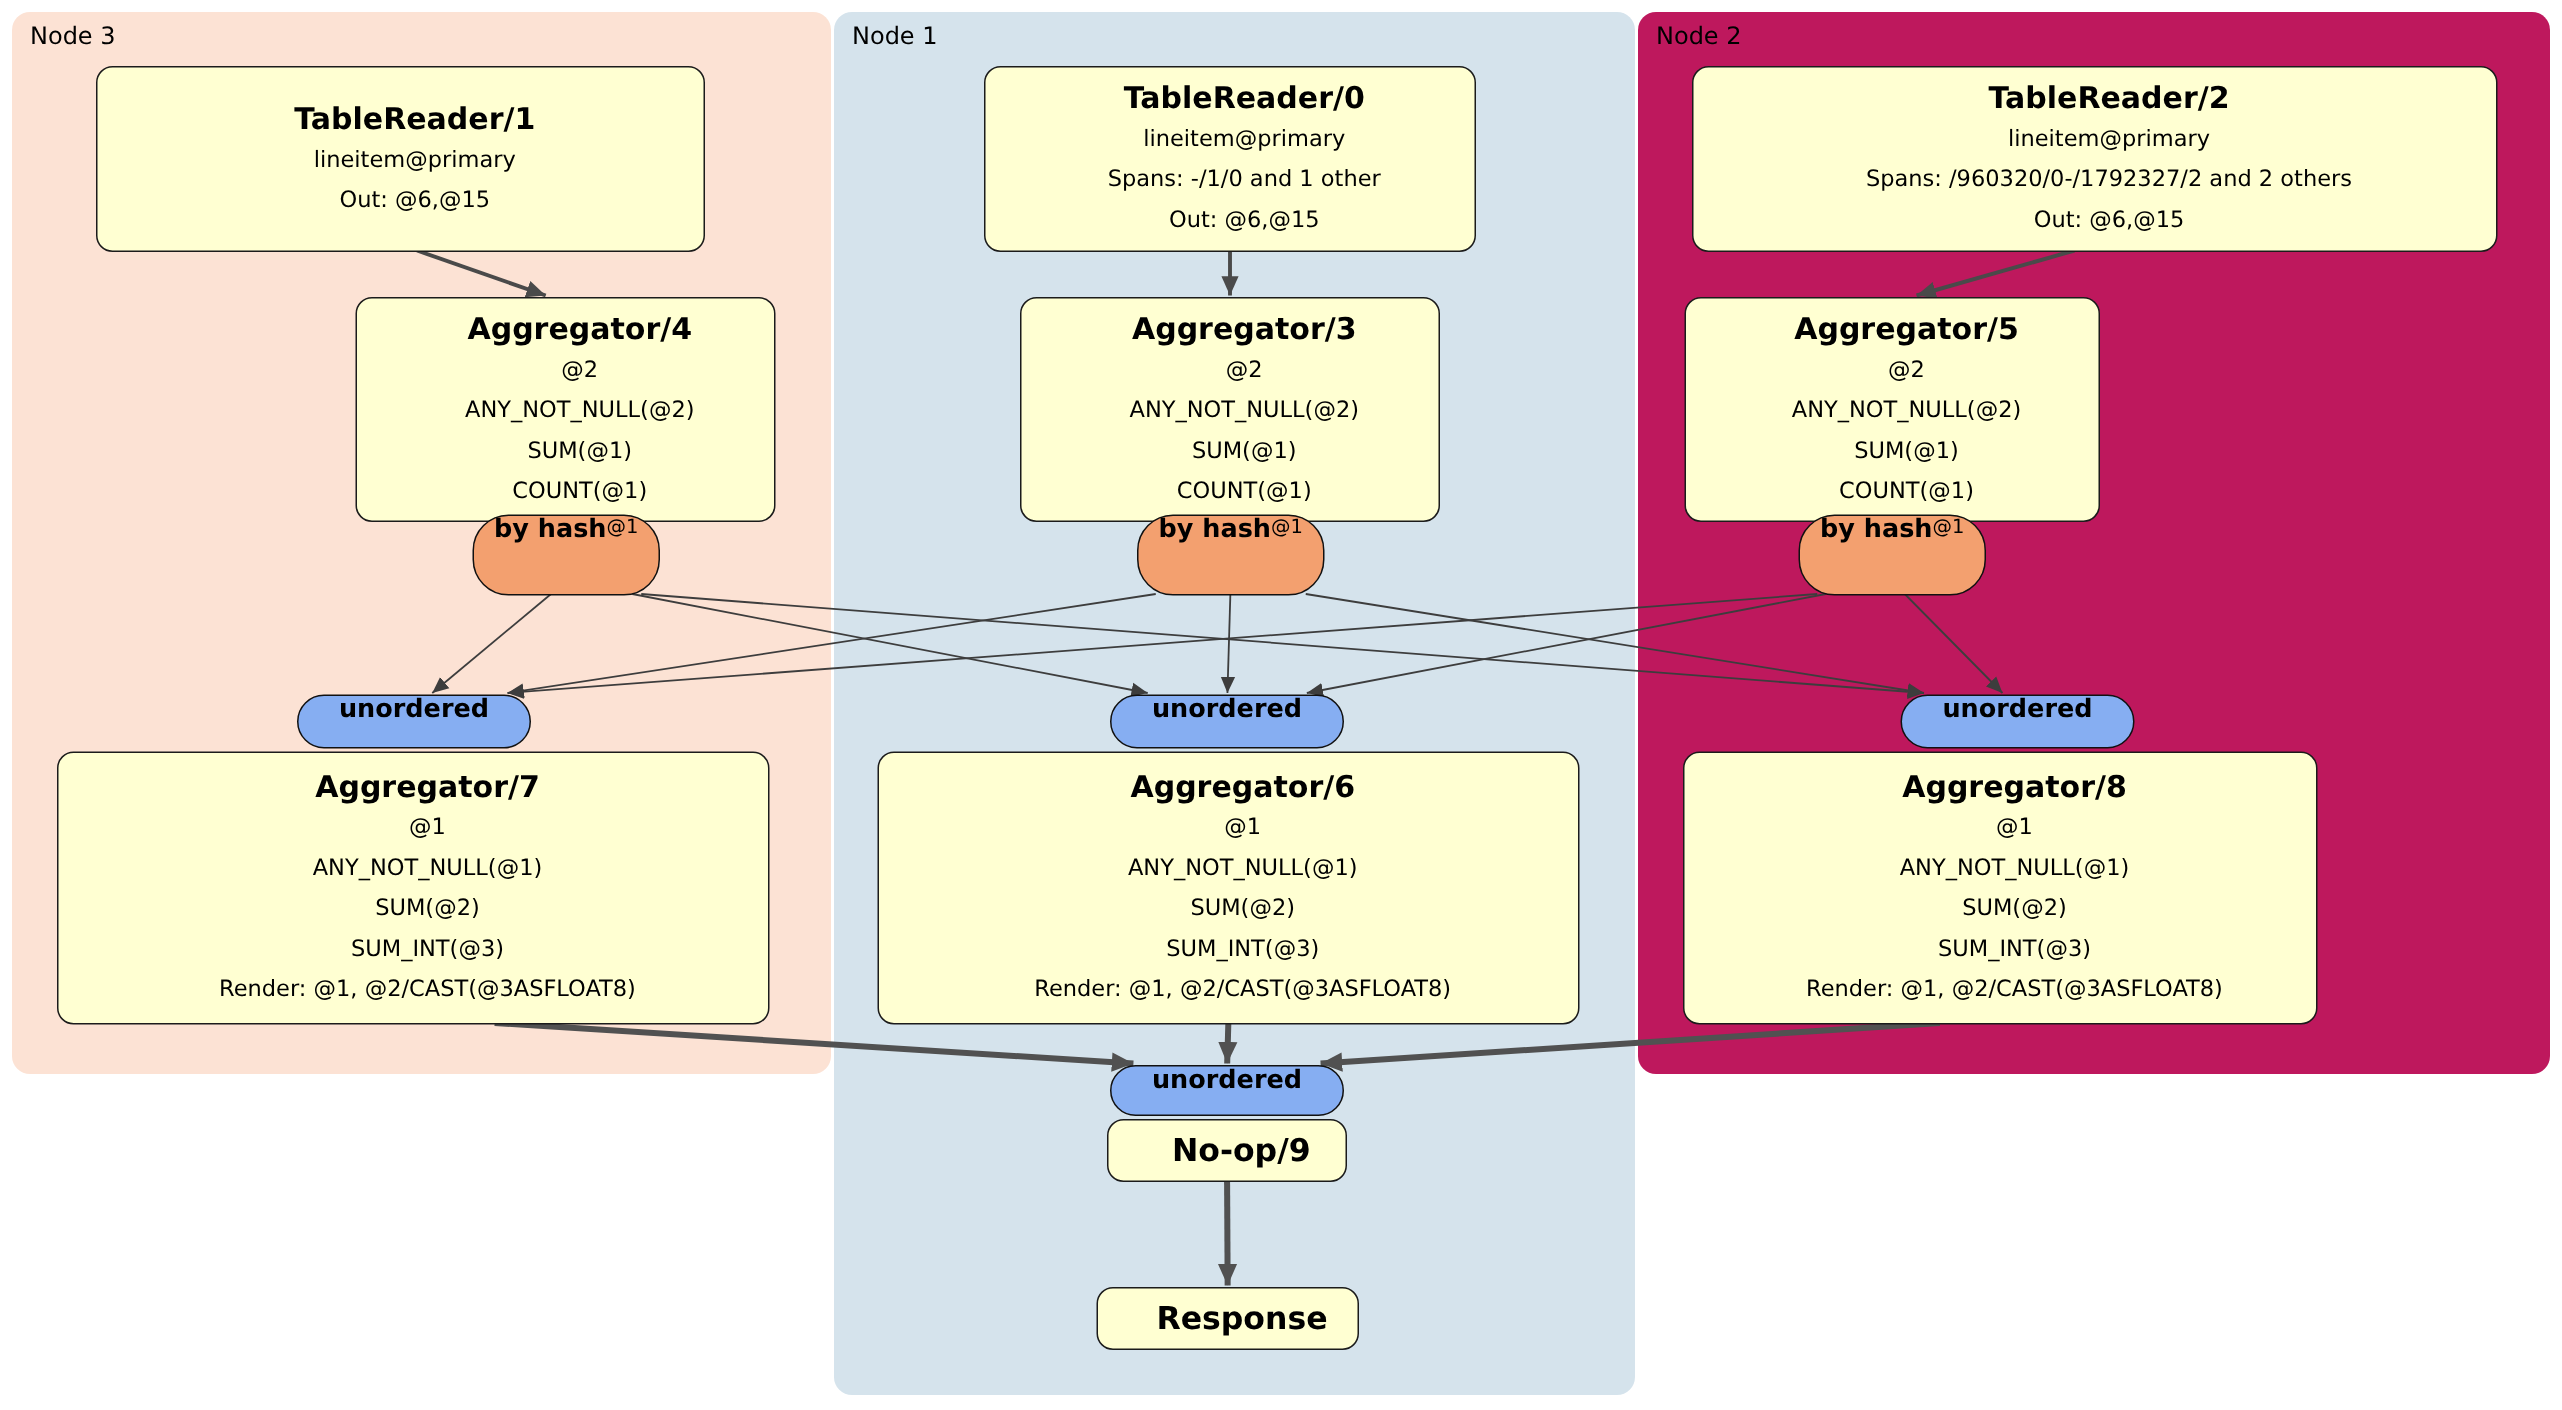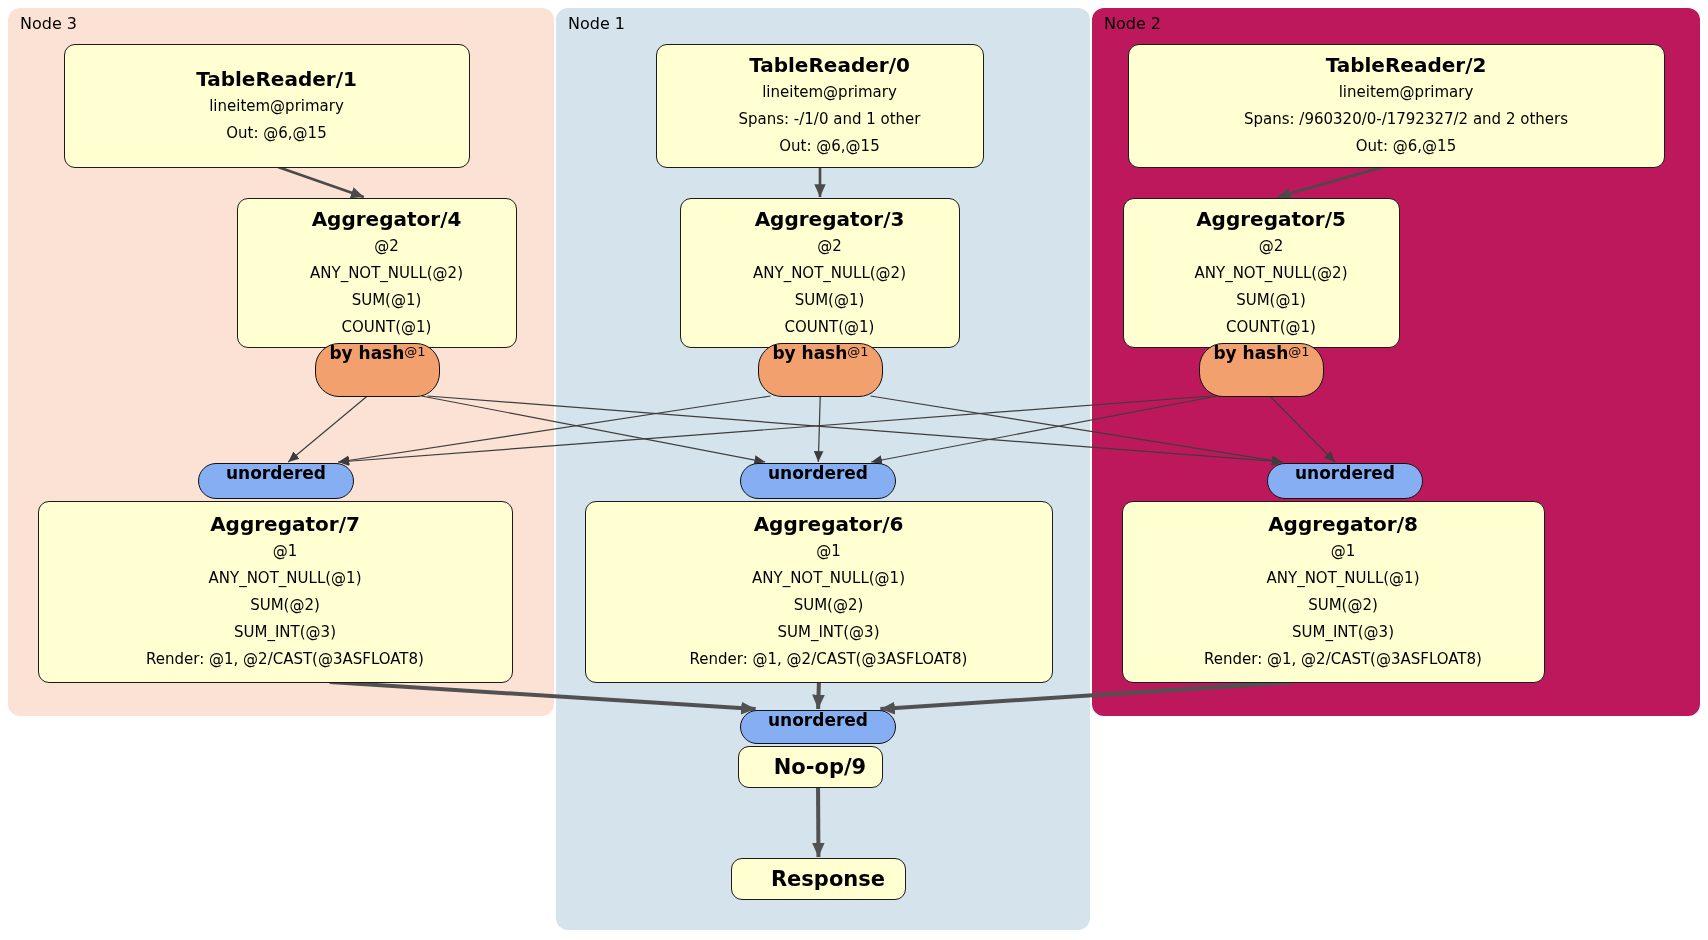--- a/index.html
+++ b/index.html
@@ -26,21 +26,21 @@
 
   #tr1  { left:64px;   top:44px;  width:406px; height:124px; }
   #tr0  { left:656px;  top:44px;  width:328px; height:124px; }
   #tr2  { left:1128px; top:44px;  width:537px; height:124px; }
   #agg4 { left:237px;  top:198px; width:280px; height:150px; }
   #agg3 { left:680px;  top:198px; width:280px; height:150px; }
   #agg5 { left:1123px; top:198px; width:277px; height:150px; }
   #agg7 { left:38px;   top:501px; width:475px; height:182px; }
   #agg6 { left:585px;  top:501px; width:468px; height:182px; }
   #agg8 { left:1122px; top:501px; width:423px; height:182px; }
-  #noop9{ left:738px;  top:746px; width:145px; height:42px;  }
+  #noop9{ left:738px;  top:746px; width:160px; height:42px;  }
   #resp { left:731px;  top:858px; width:175px; height:42px;  }
   #noop9 .title, #resp .title { font-size:21px; }
 
   .oval { position:absolute; z-index:3; border:1.6px solid #111; display:flex;
           flex-direction:row; justify-content:center; align-items:flex-start;
           text-align:center; color:#000; }
   .oval.hash { background:#f3a06f; border-radius:24px; }
   .oval.sync { background:#86aef2; border-radius:18px; }
   .oval .oval-title { font-size:17px; font-weight:bold; line-height:19px; }
   .oval .oval-sub   { font-size:13px; line-height:16px; }

